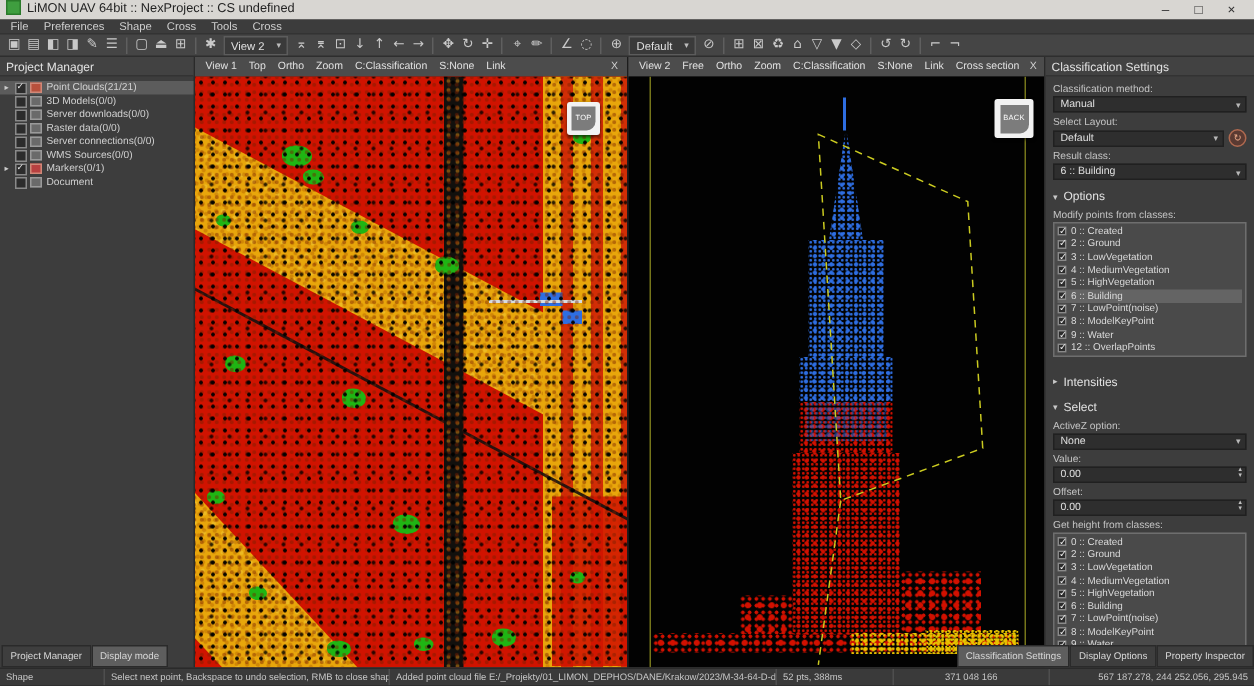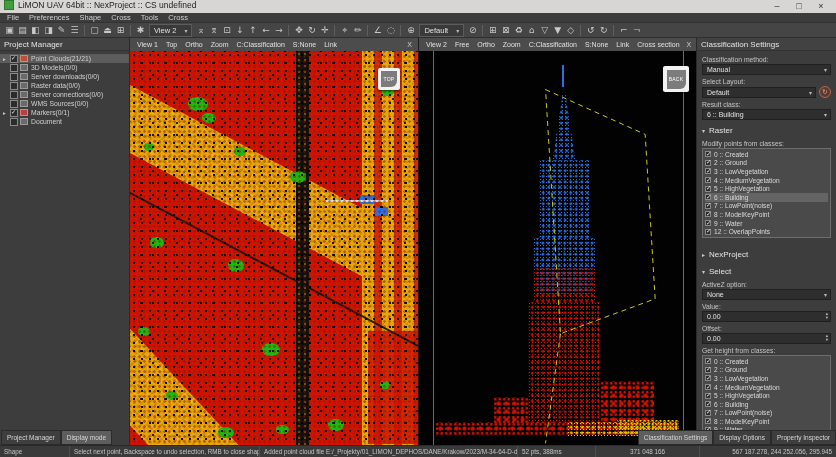--- a/index.html
+++ b/index.html
@@ -575,21 +575,21 @@
       <div class="ddrow">
         <div class="ddbox">
           <span class="ddval">Default</span>
         </div>
         <span class="circbtn">↻</span>
       </div>
       <div class="flabel">Result class:</div>
       <div class="ddbox">
         <span class="ddval">6 :: Building</span>
       </div>
-      <div class="section">Raster</div>
+      <div class="section">Options</div>
       <div class="flabel">Modify points from classes:</div>
       <div class="lbox">
 
           <div class="crow">
             <span class="ccb on"></span>
             <span class="clbl">0 :: Created</span>
           </div>
 
           <div class="crow">
             <span class="ccb on"></span>
@@ -630,21 +630,21 @@
             <span class="ccb on"></span>
             <span class="clbl">9 :: Water</span>
           </div>
 
           <div class="crow">
             <span class="ccb on"></span>
             <span class="clbl">12 :: OverlapPoints</span>
           </div>
 
       </div>
-      <div class="section collapsed" style="margin-top:12px;">NexProject</div>
+      <div class="section collapsed" style="margin-top:12px;">Intensities</div>
       <div class="section">Select</div>
       <div class="flabel">ActiveZ option:</div>
       <div class="ddbox">
         <span class="ddval">None</span>
       </div>
       <div class="flabel">Value:</div>
       <div class="ddbox spin">
         <span class="ddval">0.00</span>
         <span class="spinbtns">
             <i>▴</i>

